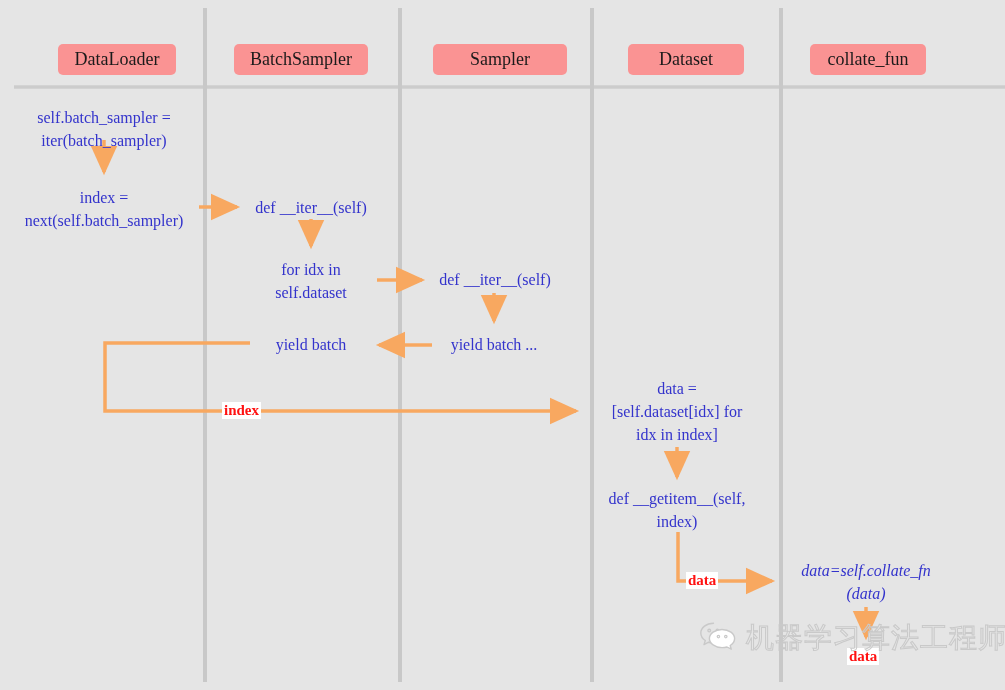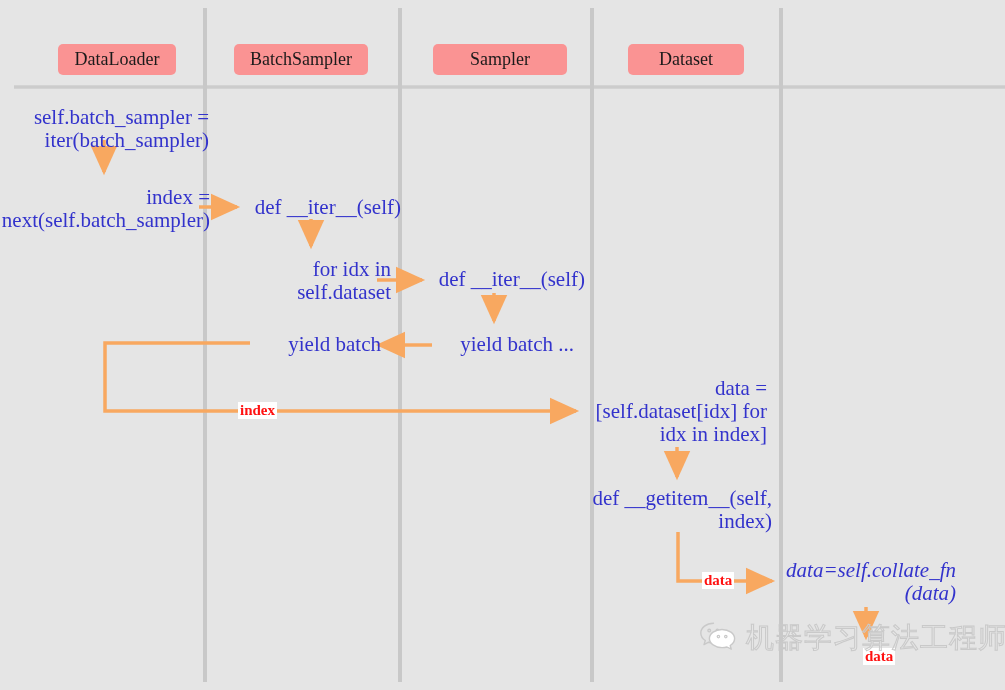--- a/index.html
+++ b/index.html
@@ -34,36 +34,35 @@
     display: flex;
     align-items: center;
     justify-content: center;
     height: 31px;
     box-sizing: border-box;
     white-space: nowrap;
   }
   .note {
     position: absolute;
     color: #3333CC;
-    font-size: 21px;
+    font-size: 16px;
     line-height: 23px;
-    text-align: right;
+    text-align: center;
     font-family: "Liberation Serif", "DejaVu Serif", serif;
     white-space: pre-line;
   }
   .msg-label {
     position: absolute;
     color: #FF1111;
     font-size: 15px;
     font-weight: bold;
     font-family: "Liberation Serif", "DejaVu Serif", serif;
     background: #ffffff;
     padding: 0 2px;
     white-space: nowrap;
-    margin-left: 16px;
   }
   #watermark {
     position: absolute;
     left: 698px;
     top: 620px;
     display: flex;
     align-items: center;
     gap: 6px;
     opacity: 1;
     pointer-events: none;
@@ -126,20 +125,23 @@
   </div>
   <div class="participant-box" style="left:234px; top:44px; width:134px;font-family:Liberation Serif, serif;">
     <span>BatchSampler</span>
   </div>
   <div class="participant-box" style="left:433px; top:44px; width:134px;">
     <span>Sampler</span>
   </div>
   <div class="participant-box" style="left:628px; top:44px; width:116px;">
     <span>Dataset</span>
   </div>
+  <div class="participant-box" style="left:810px; top:44px; width:116px;">
+    <span>collate_fun</span>
+  </div>
 
   <div class="note" style="left:-1px; top:106px; width:210px;">self.batch_sampler =
 iter(batch_sampler)</div>
 
   <div class="note" style="left:-2px; top:186px; width:212px;">index =
 next(self.batch_sampler)</div>
 
   <div class="note" style="left:221px; top:196px; width:180px;">def __iter__(self)</div>
 
   <div class="note" style="left:231px; top:258px; width:160px;">for idx in

